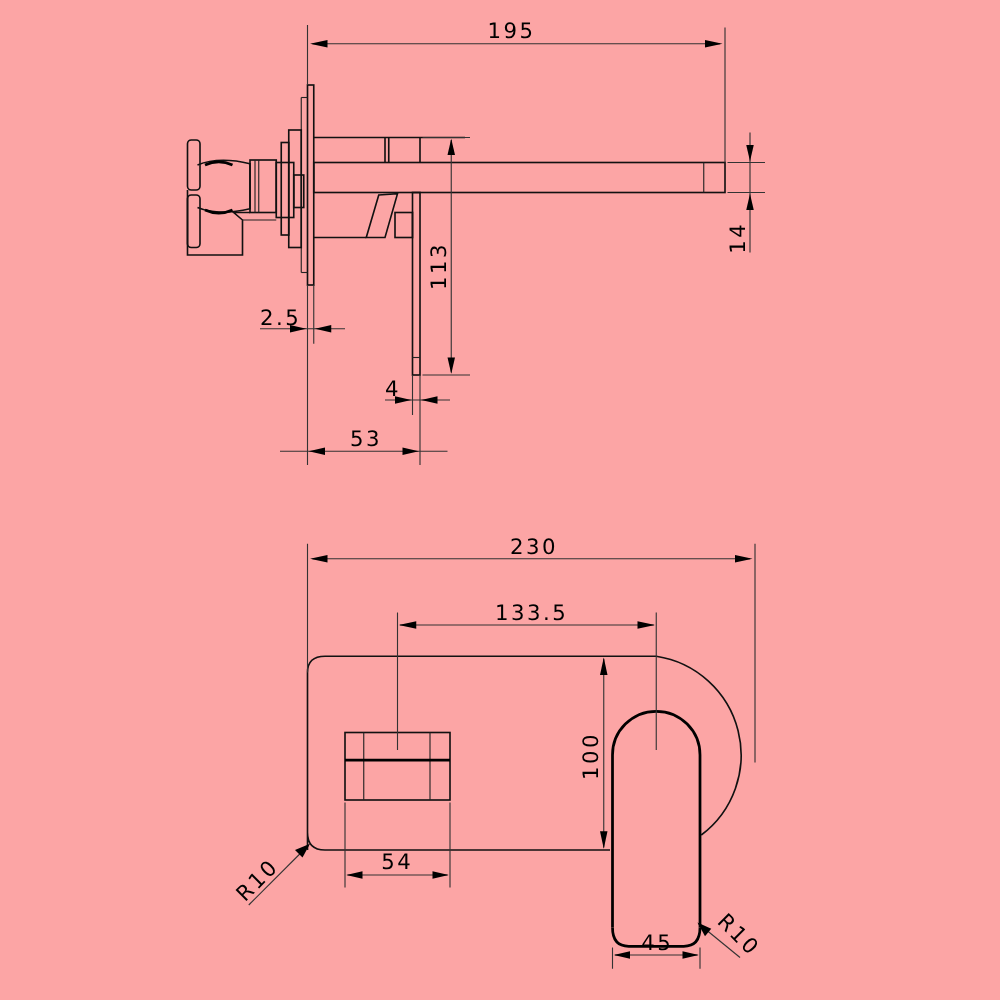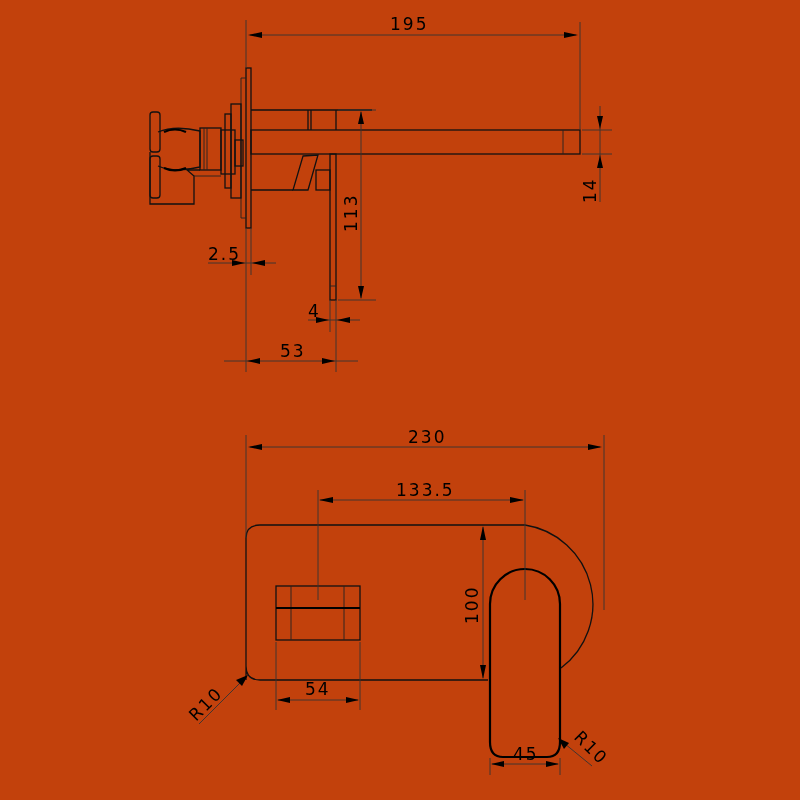--- a/index.html
+++ b/index.html
@@ -1,16 +1,16 @@
 <!DOCTYPE html>
 <html><head>
 <meta charset="utf-8">
 <style>
   html, body { margin:0; padding:0; background:#ffffff; }
-  #canvas { position:relative; width:800px; height:800px; background:#c2410c; overflow:hidden; }
+  #canvas { position:relative; width:800px; height:800px; background:#fca5a5; overflow:hidden; }
   svg { position:absolute; left:0; top:0; }
   .ln { stroke:#111; stroke-width:1.3; fill:none; }
   .thin { stroke:#222; stroke-width:0.9; fill:none; }
   .bold { stroke:#000; stroke-width:2.2; fill:none; }
   .dim { stroke:#333; stroke-width:0.9; fill:none; }
   .arr { fill:#000; stroke:none; }
   .dimtext { font-family:"DejaVu Sans", sans-serif; font-size:17px; fill:#000; letter-spacing:2px; }
 </style>
 </head>
 <body>

